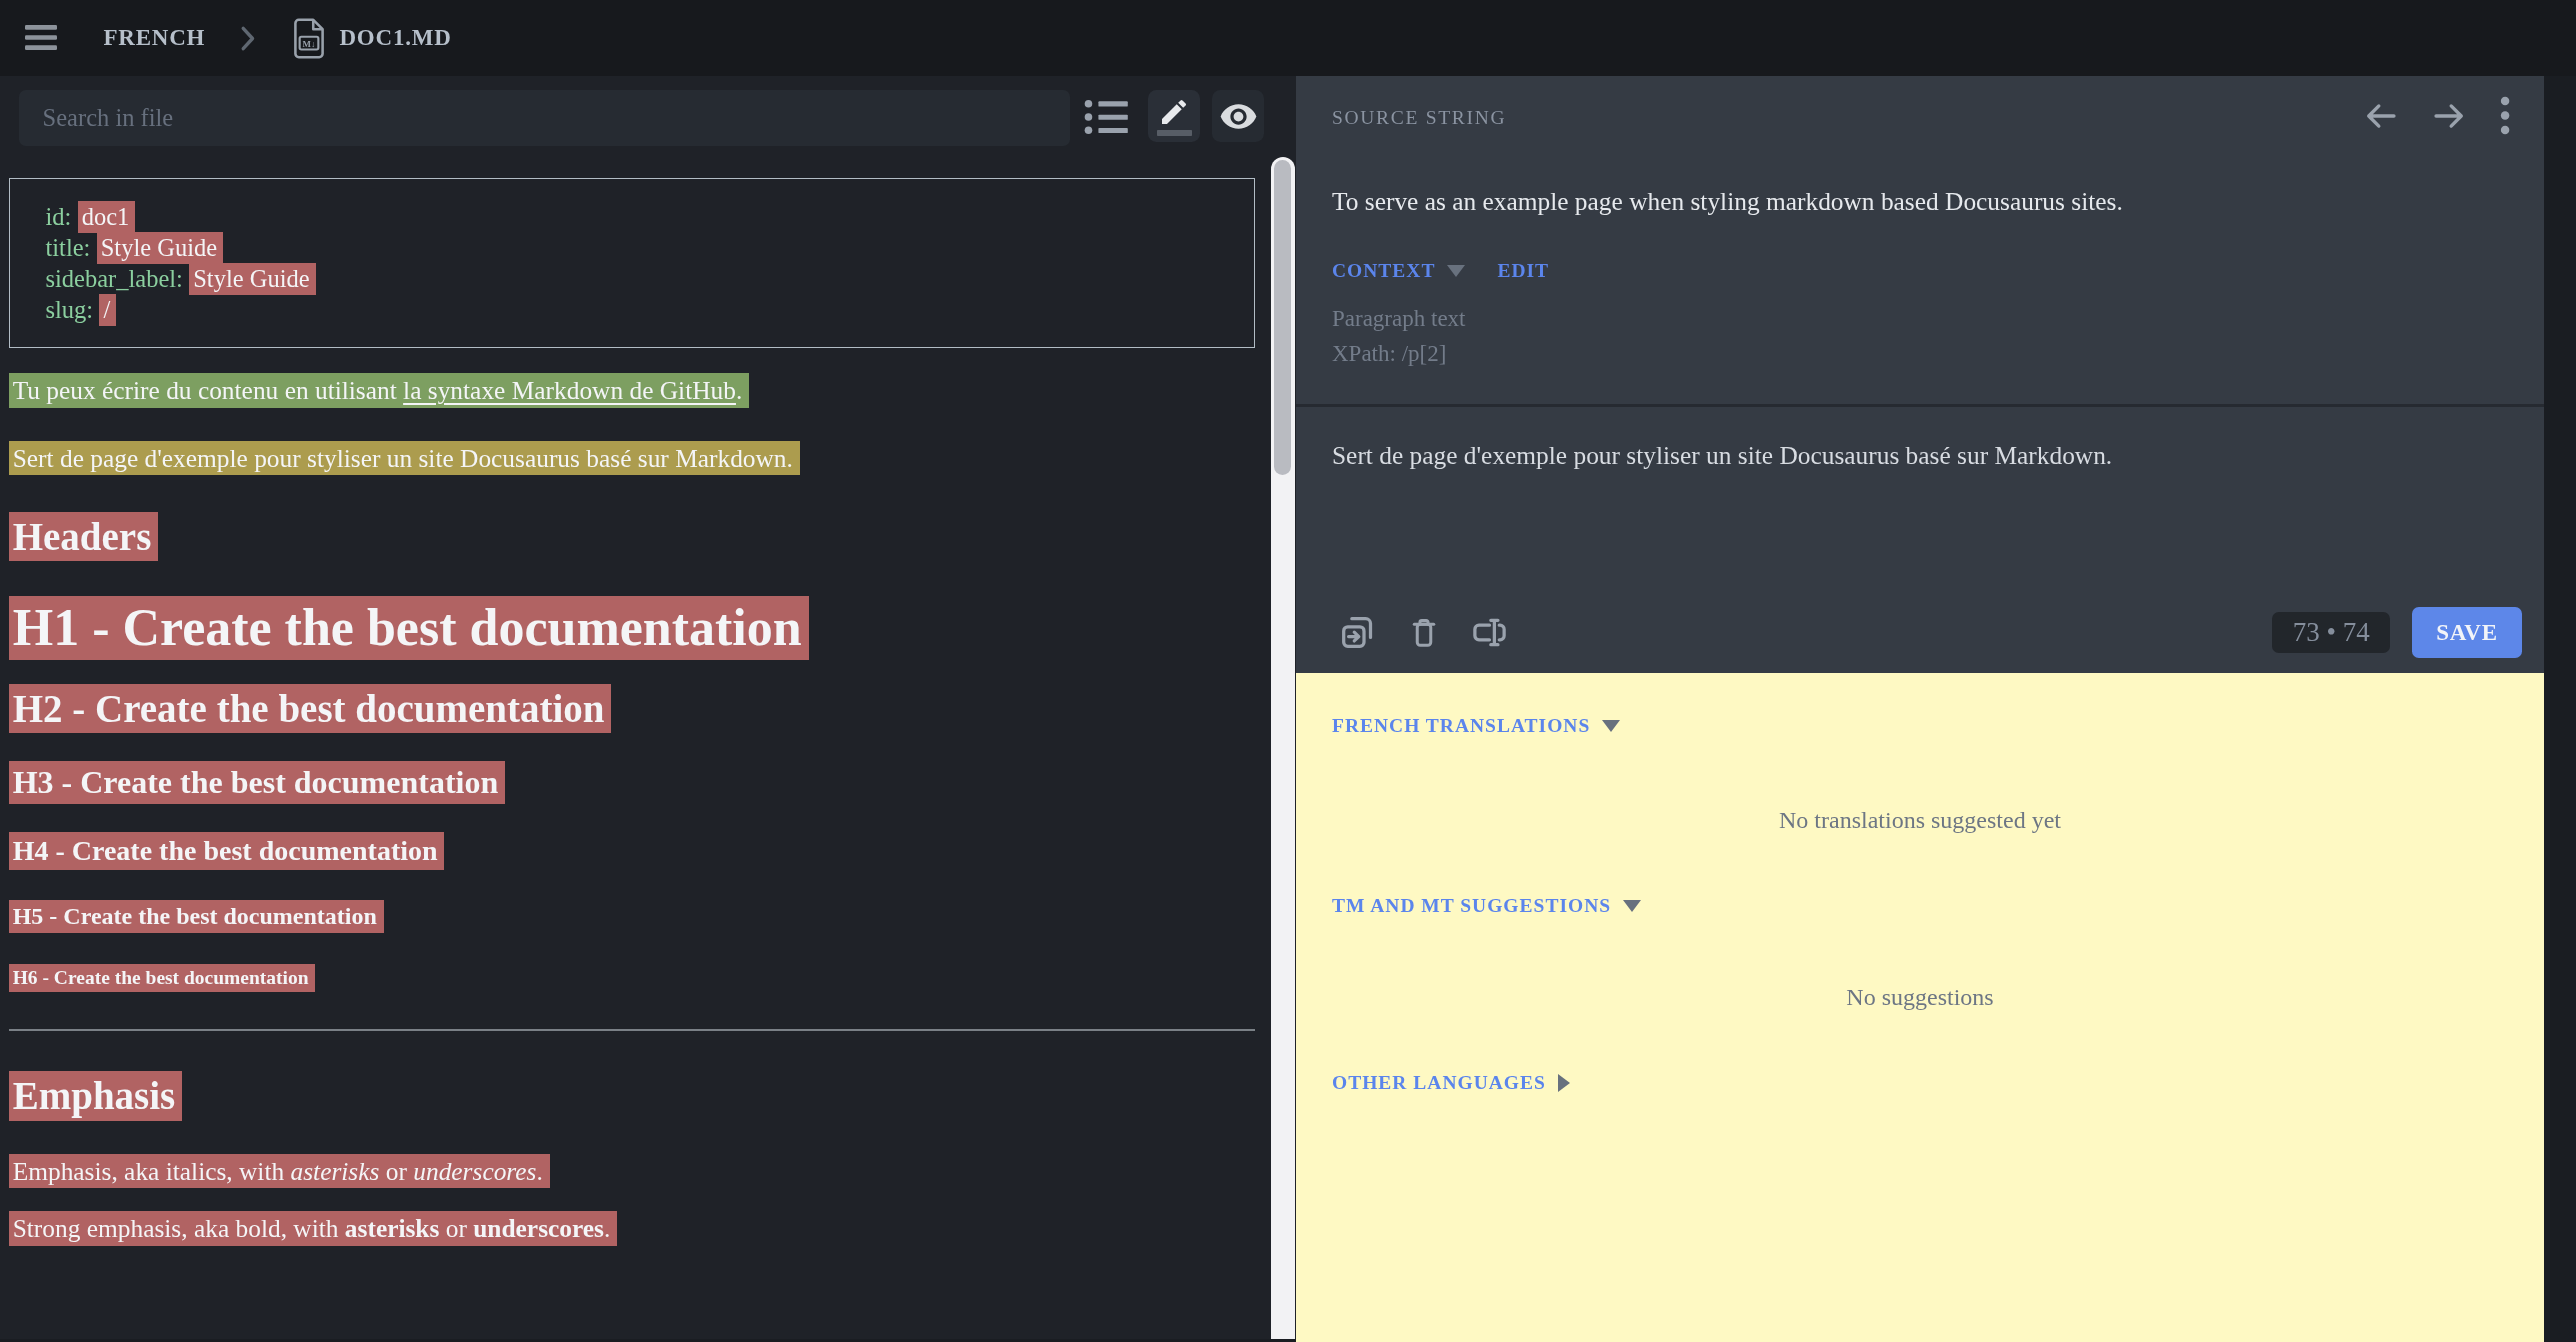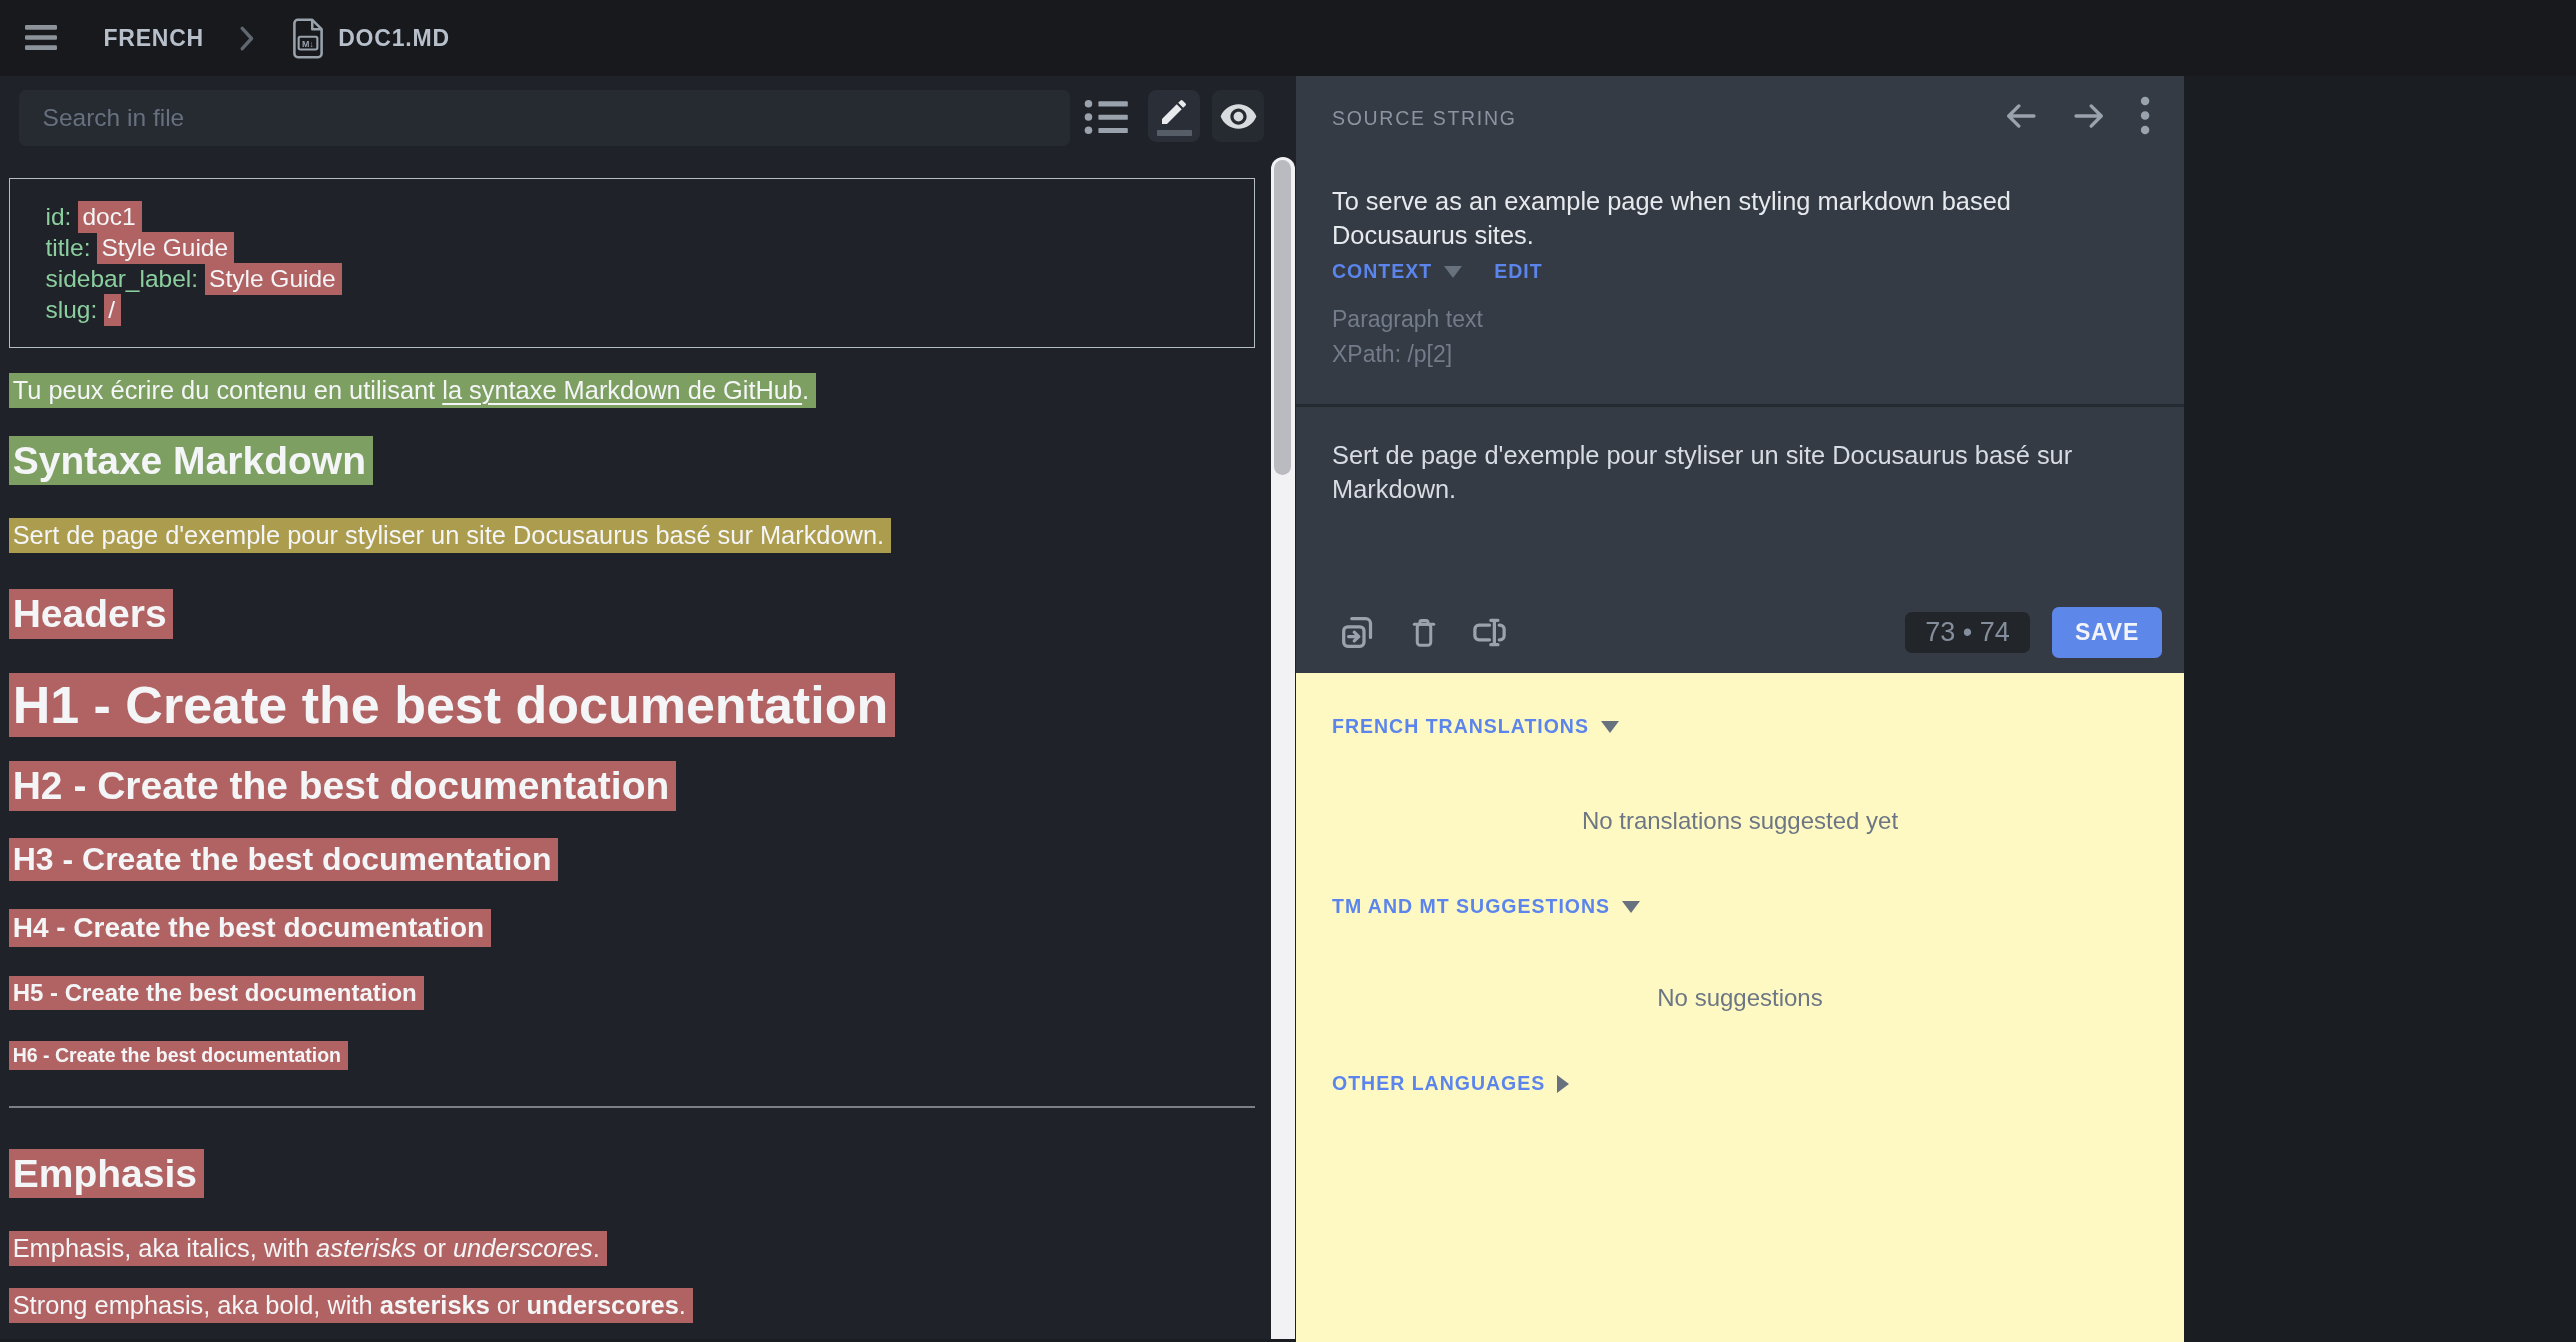--- a/index.html
+++ b/index.html
@@ -1,18 +1,18 @@
 <!DOCTYPE html>
 <html style="font-size:13.5px"><head>
 <meta charset="utf-8">
 <style>
   * { margin:0; padding:0; box-sizing:border-box; }
   html,body { width:2576px; height:1342px; overflow:hidden; background:#1a1d22;
               font-family:"Liberation Sans","DejaVu Sans",sans-serif; }
-  #app { position:relative; width:2184px; height:1342px; }
+  #app { position:relative; width:2544px; height:1342px;font-family:Liberation Serif, serif; }
 
   
   .topbar { position:absolute; top:0; left:0; width:2576px; height:76px;
             background:#17191d; display:flex; align-items:center; }
   .hamburger { margin-left:25.4px; width:32px; height:25.4px; cursor:pointer; background:none; border:none; display:block; }
   .crumb { font-size:23px; font-weight:bold; letter-spacing:0.8px; color:#b6bfca; }
   .crumb.project { margin-left:46px; cursor:pointer; }
   .crumb-chevron { margin-left:34px; }
   .file-icon { margin-left:34px; display:flex; align-items:center; }
   .crumb.file { margin-left:13.5px; }
@@ -163,23 +163,20 @@
         <div class="fm-line">
           <span class="fm-key">slug:</span>
           <span class="hl red">/</span>
         </div>
       </div>
 
       <div class="p m-intro">
         <span class="hl green"><span>Tu peux écrire du contenu en utilisant </span><span class="link">la syntaxe Markdown de GitHub</span><span>.</span></span>
       </div>
 
-      <div class="dh2 m-syntax">
-        <span class="hl green">Syntaxe Markdown</span>
-      </div>
 
       <div class="p m-active">
         <span class="hl yellow">Sert de page d'exemple pour styliser un site Docusaurus basé sur Markdown.</span>
       </div>
 
       <div class="dh2 m-headers">
         <span class="hl red">Headers</span>
       </div>
 
       <div class="dh1 m-h1">

